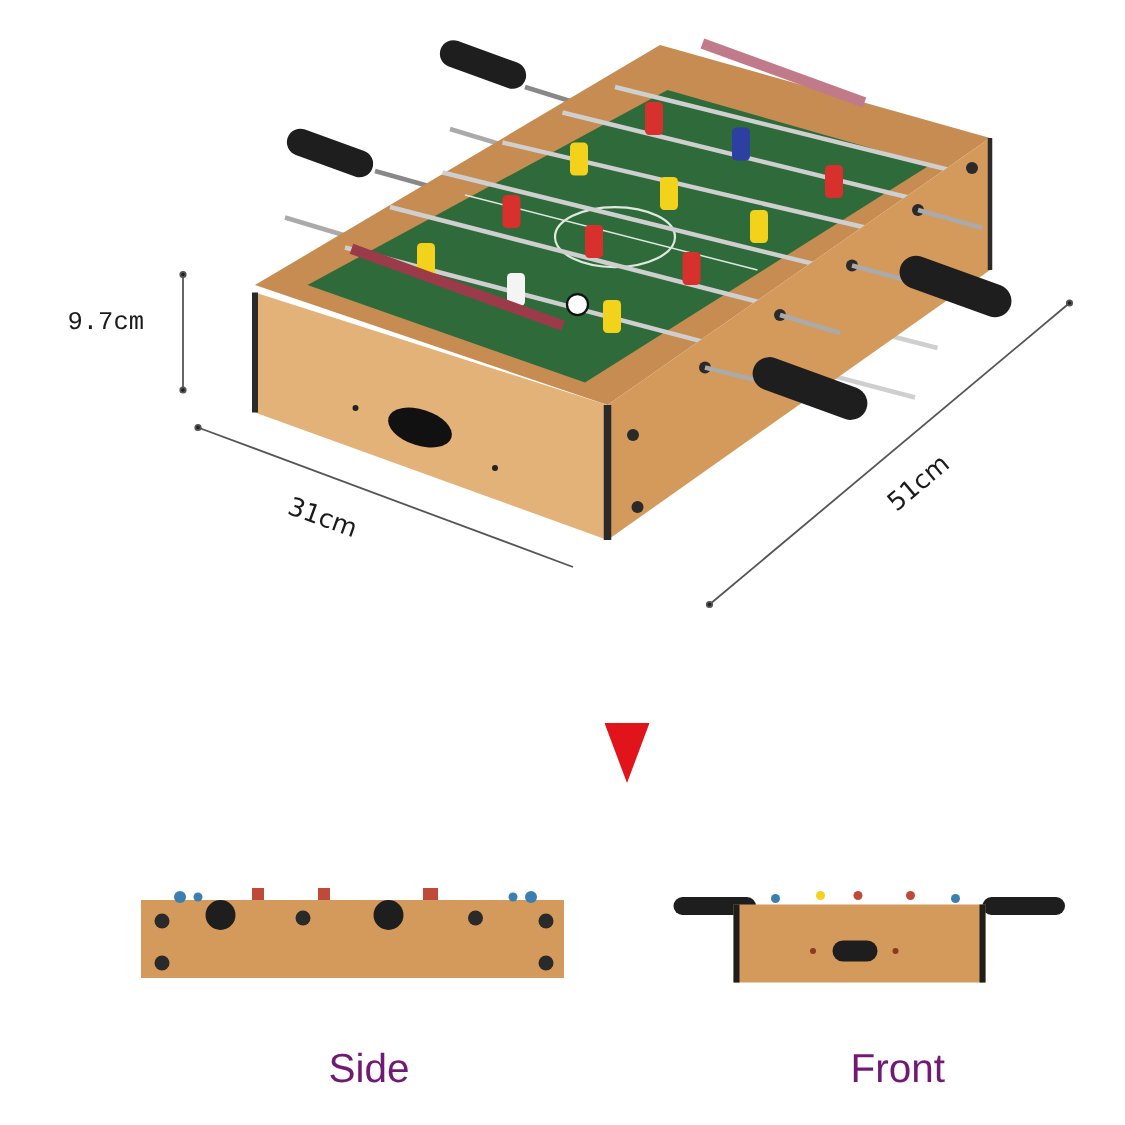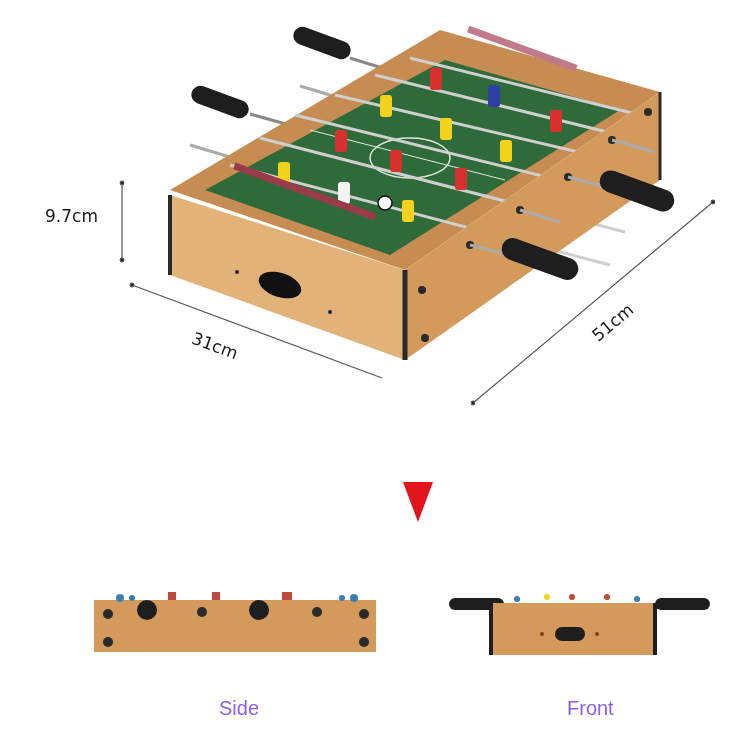--- a/index.html
+++ b/index.html
@@ -1,20 +1,20 @@
 <!DOCTYPE html>
 <html><head>
 <meta charset="utf-8">
 <style>
   html, body { margin:0; padding:0; background:#ffffff; }
   body { width:750px; height:750px; position:relative; overflow:hidden;
          font-family:"Liberation Sans", sans-serif; }
   .abs { position:absolute; }
   .label { font-family:"DejaVu Sans", sans-serif; color:#1a1a1a; font-size:17px; }
-  .view-label { font-family:"Liberation Sans", sans-serif; color:#8b5cf6; font-size:20px; }
+  .view-label { font-family:"Liberation Sans", sans-serif; color:#701a75; font-size:27px; }
   svg { display:block; }
 </style>
 </head>
 <body>
 
 <div class="abs" style="left:0;top:0;width:750px;height:430px;">
   <svg width="750" height="430" viewBox="0 0 750 430">
 
     <g>
       <rect x="292" y="34" width="60" height="18" rx="9" fill="#1e1e1e" transform="rotate(20 322 43)"></rect>
@@ -102,21 +102,21 @@
       <circle cx="122" cy="260" r="1.8" fill="#222"></circle>
       <line x1="132" y1="285" x2="382" y2="378"></line>
       <circle cx="132" cy="285" r="1.8" fill="#222"></circle>
       <line x1="713" y1="202" x2="473" y2="403"></line>
       <circle cx="713" cy="202" r="1.8" fill="#222"></circle>
       <circle cx="473" cy="403" r="1.8" fill="#222"></circle>
     </g>
   </svg>
 </div>
 
-<div class="abs label" style="left:45px;top:206px;">9.7cm</div>
+<div class="abs label" style="left:45px;top:206px;font-family:Liberation Mono, monospace;">9.7cm</div>
 <div class="abs label" style="left:196px;top:328px;transform:rotate(20deg);transform-origin:left top;">31cm</div>
 <div class="abs label" style="left:588px;top:330px;transform:rotate(-40deg);transform-origin:left top;">51cm</div>
 
 <div class="abs" style="left:403px;top:482px;">
   <svg width="30" height="40" viewBox="0 0 30 40">
       <polygon points="0,0 30,0 15,40" fill="#e0141a"></polygon>
     </svg>
 </div>
 
 <div class="abs" style="left:92px;top:582px;">

